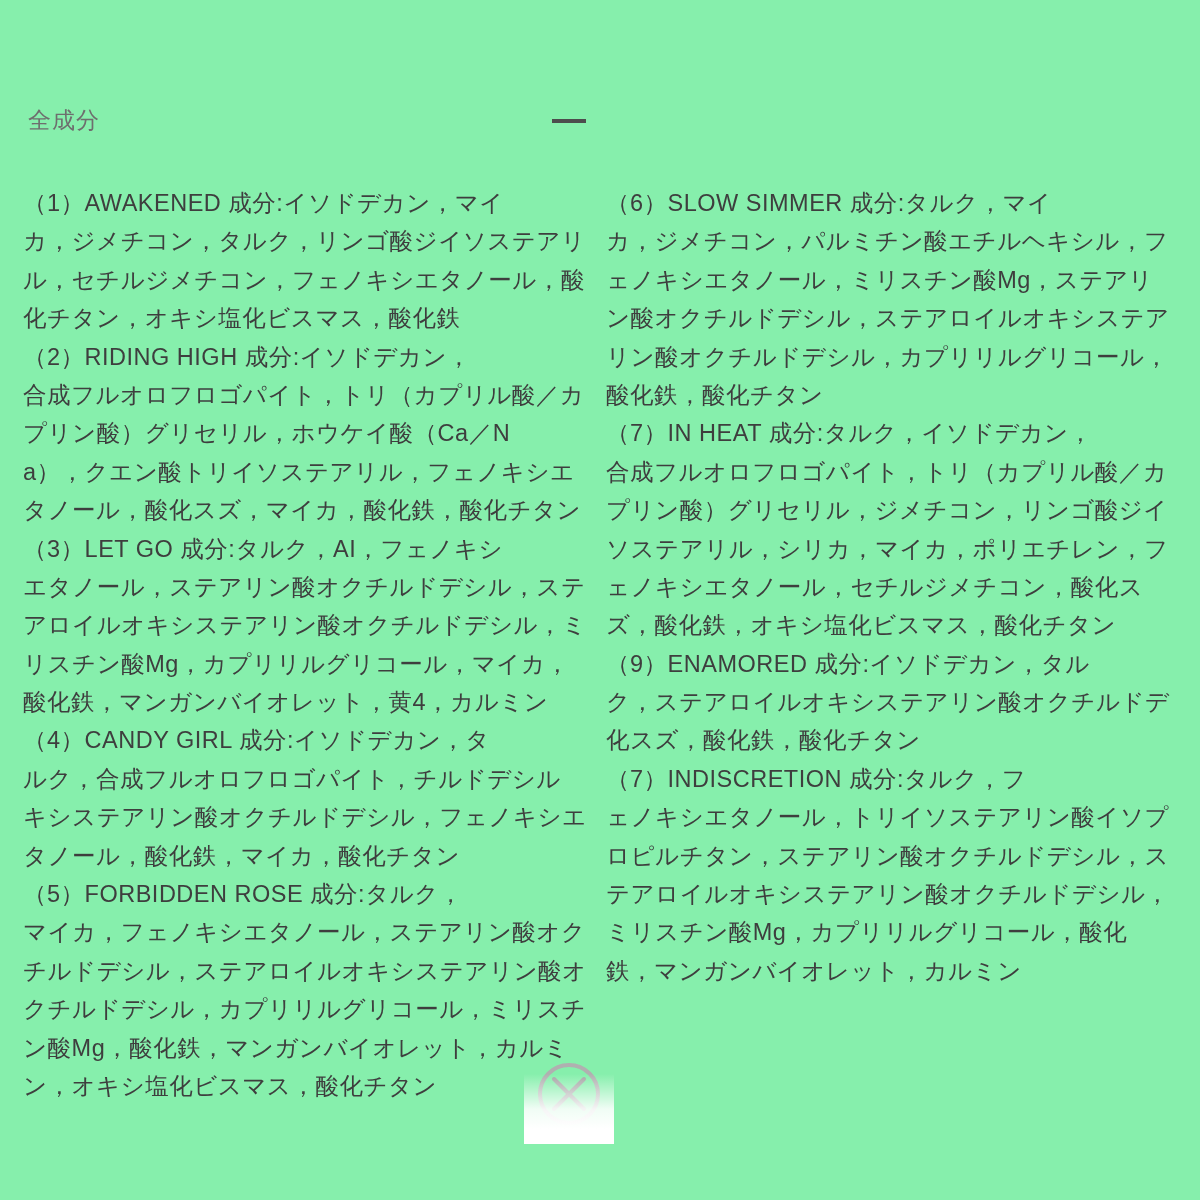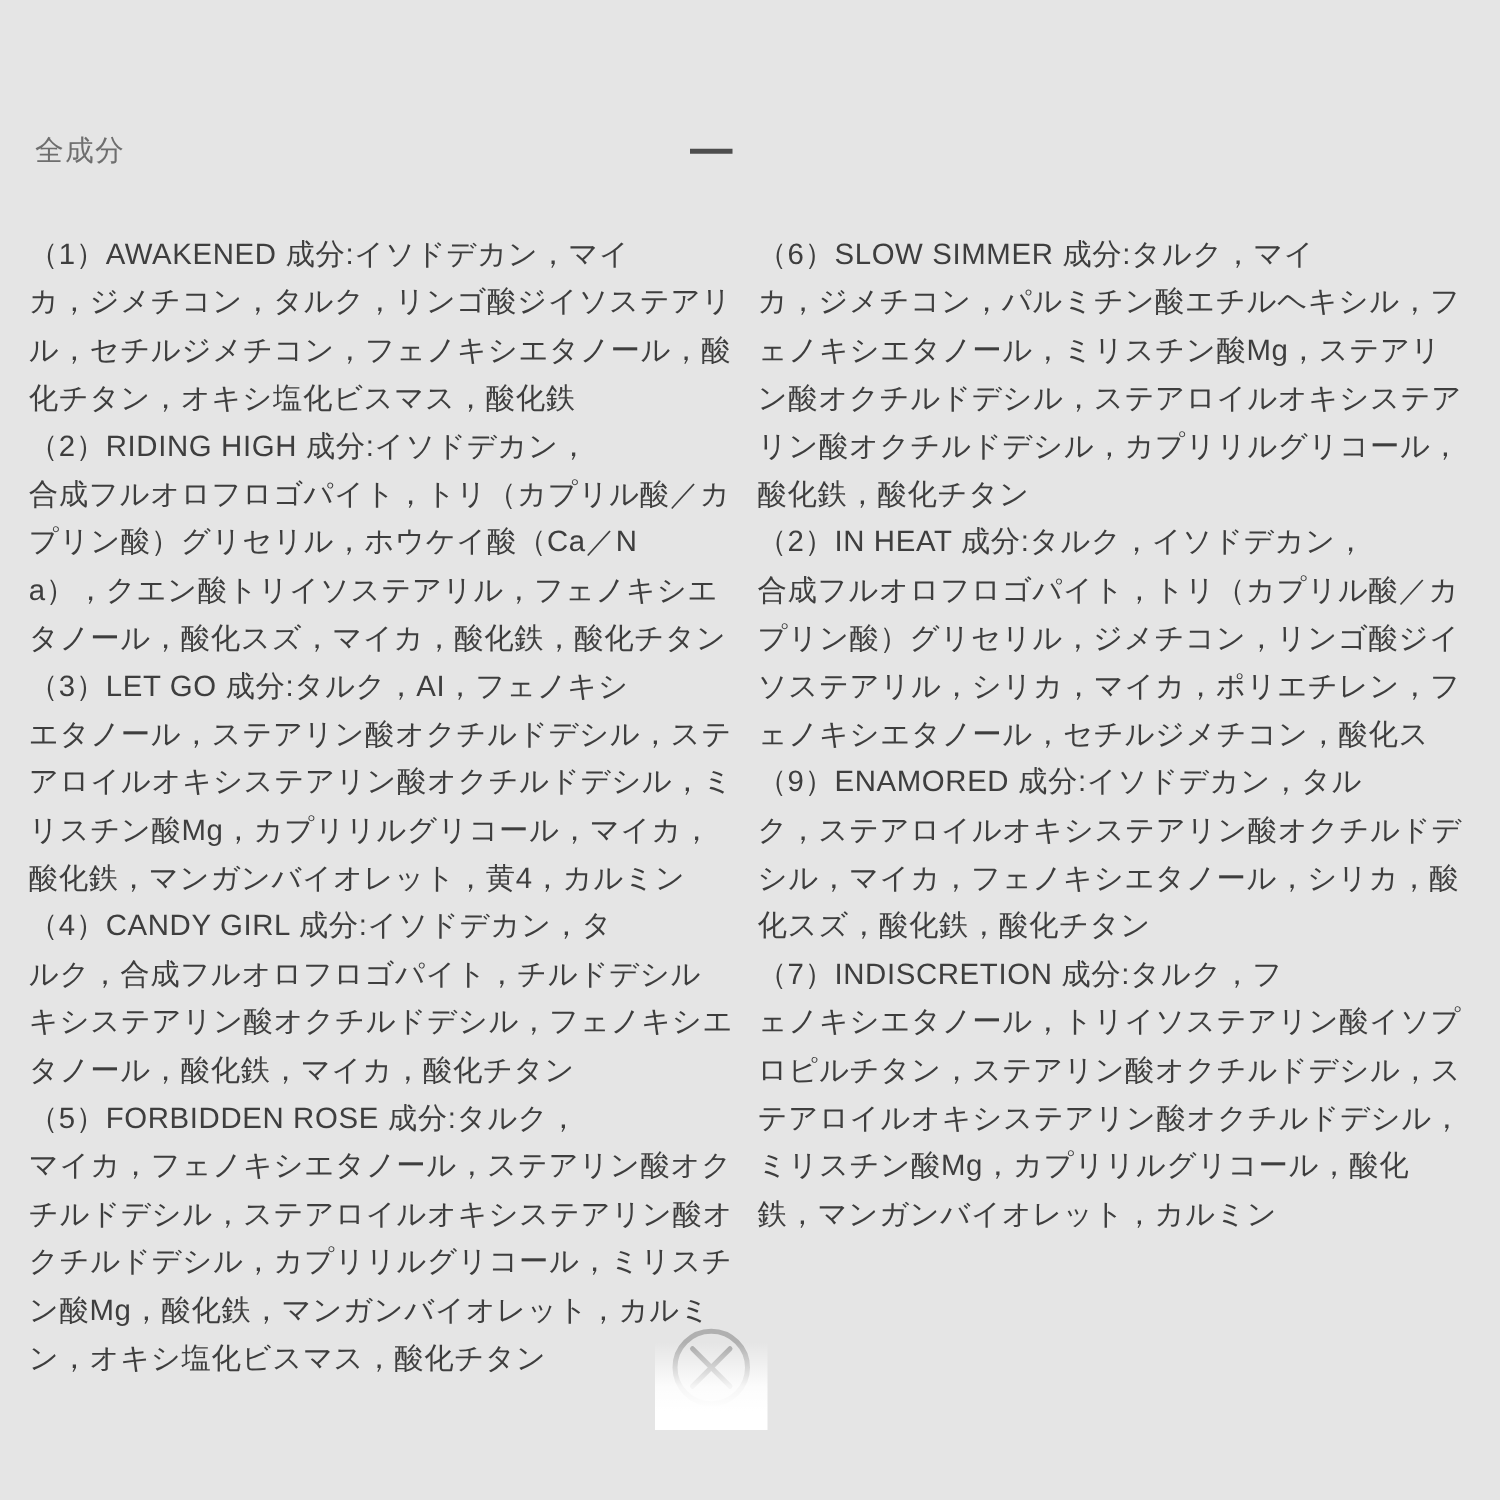--- a/index.html
+++ b/index.html
@@ -7,21 +7,21 @@
     padding: 0;
     background: #ffffff;
     width: 1200px;
     height: 1200px;
     overflow: hidden;
   }
   .page {
     position: relative;
     width: 1200px;
     height: 1200px;
-    background: #e5e5e5;
+    background: #86efac;
     font-family: "Liberation Sans", "DejaVu Sans", sans-serif;
     color: #3e3e3e;
   }
   .section-title {
     position: absolute;
     left: 28px;
     top: 107px;
     font-size: 23px;
     line-height: 26px;
     color: #6e6e6e;
@@ -101,28 +101,28 @@
       <div class="line">ン，オキシ塩化ビスマス，酸化チタン</div>
     </div>
 
   <div class="col col-right">
       <div class="line">（6）SLOW SIMMER 成分:タルク，マイ</div>
       <div class="line">カ，ジメチコン，パルミチン酸エチルヘキシル，フ</div>
       <div class="line">ェノキシエタノール，ミリスチン酸Mg，ステアリ</div>
       <div class="line">ン酸オクチルドデシル，ステアロイルオキシステア</div>
       <div class="line">リン酸オクチルドデシル，カプリリルグリコール，</div>
       <div class="line">酸化鉄，酸化チタン</div>
-      <div class="line">（2）IN HEAT 成分:タルク，イソドデカン，</div>
+      <div class="line">（7）IN HEAT 成分:タルク，イソドデカン，</div>
       <div class="line">合成フルオロフロゴパイト，トリ（カプリル酸／カ</div>
       <div class="line">プリン酸）グリセリル，ジメチコン，リンゴ酸ジイ</div>
       <div class="line">ソステアリル，シリカ，マイカ，ポリエチレン，フ</div>
       <div class="line">ェノキシエタノール，セチルジメチコン，酸化ス</div>
+      <div class="line">ズ，酸化鉄，オキシ塩化ビスマス，酸化チタン</div>
       <div class="line">（9）ENAMORED 成分:イソドデカン，タル</div>
       <div class="line">ク，ステアロイルオキシステアリン酸オクチルドデ</div>
-      <div class="line">シル，マイカ，フェノキシエタノール，シリカ，酸</div>
       <div class="line">化スズ，酸化鉄，酸化チタン</div>
       <div class="line">（7）INDISCRETION 成分:タルク，フ</div>
       <div class="line">ェノキシエタノール，トリイソステアリン酸イソプ</div>
       <div class="line">ロピルチタン，ステアリン酸オクチルドデシル，ス</div>
       <div class="line">テアロイルオキシステアリン酸オクチルドデシル，</div>
       <div class="line">ミリスチン酸Mg，カプリリルグリコール，酸化</div>
       <div class="line">鉄，マンガンバイオレット，カルミン</div>
     </div>
 
   <div class="close-wrap">

